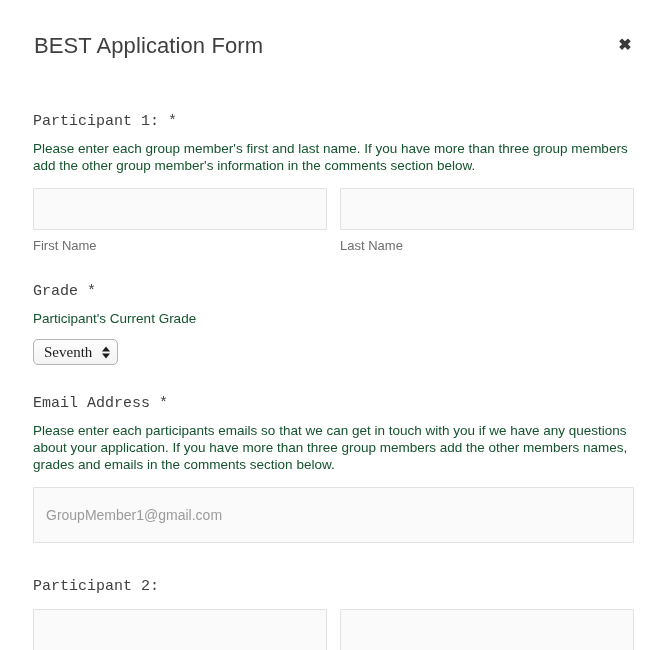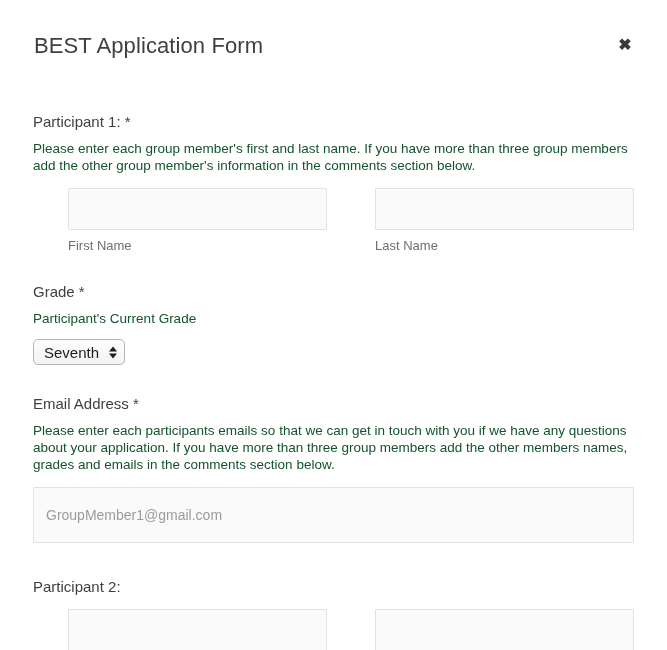--- a/index.html
+++ b/index.html
@@ -71,39 +71,39 @@
   .field-group {
     margin-bottom: 0;
   }
 
   .field-label {
     font-size: 15px;
     color: #3f3f3f;
     line-height: 20px;
     margin: 0 0 8px 0;
     font-weight: 400;
+    font-family: Liberation Mono, monospace;
   }
 
   .field-desc {
     font-size: 13.5px;
     color: #14532d;
     line-height: 17px;
     margin: 0 0 14px 0;
     max-width: 602px;
   }
 
   .name-row {
     display: flex;
     gap: 13px;
     margin-bottom: 0;
   }
   .name-col {
     flex: 1 1 0;
     min-width: 0;
-    margin-left: 35px;
   }
 
   .text-input {
     display: block;
     width: 100%;
     height: 42px;
     box-sizing: border-box;
     background: #fafafa;
     border: 1px solid #e2e2e2;
     border-radius: 1px;
@@ -133,21 +133,21 @@
   .native-select {
     appearance: none;
     -webkit-appearance: none;
     -moz-appearance: none;
     background: #fbfbfb;
     background-image: linear-gradient(#fdfdfd, #f3f3f3);
     border: 1px solid #b4b4b4;
     border-radius: 5px;
     padding: 3px 24px 4px 10px;
     font-size: 15px;
-    font-family: Liberation Sans, sans-serif;
+    font-family: Liberation Serif, serif;
     color: #1d1d1d;
     line-height: 19px;
     height: 26px;
     box-sizing: border-box;
     outline: none;
     cursor: pointer;
   }
   .select-arrows {
     position: absolute;
     right: 8px;

